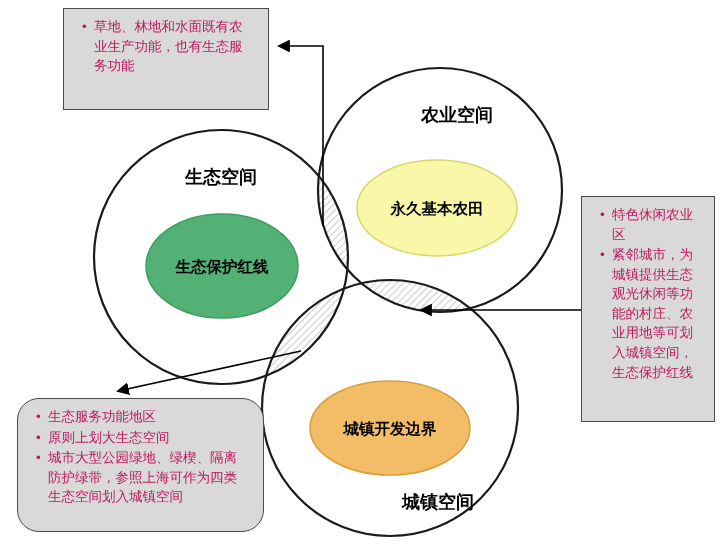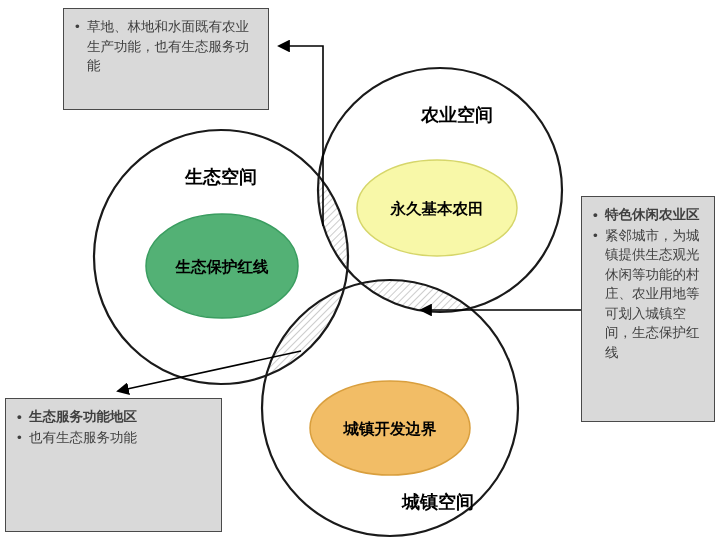--- a/index.html
+++ b/index.html
@@ -38,42 +38,42 @@
   .arrow {
     fill: none;
     stroke: #000;
     stroke-width: 1.6;
   }
 
   .callout {
     position: absolute;
     background: #d9d9d9;
     border: 1px solid #4a4a4a;
-    padding: 8px 10px;
+    padding: 8px 17px;
     font-size: 13.5px;
     line-height: 1.45;
-    color: #404040;
+    color: #be185d;
   }
   .callout ul { list-style: none; }
   .callout li {
     position: relative;
     padding-left: 13px;
     margin-bottom: 1px;
   }
   .callout li::before {
     content: "\2022";
     position: absolute;
     left: 1px;
     top: 0;
   }
-  .callout li.bold { font-weight: bold; }
+  .callout li.bold { font-weight: normal; }
 
   .callout-top-left   { left: 63px;  top: 8px;   width: 206px; min-height: 102px; }
   .callout-right      { left: 581px; top: 196px; width: 134px; min-height: 226px; }
-  .callout-bottom-left{ left: 5px;   top: 398px; width: 217px; min-height: 134px; }
+  .callout-bottom-left{ left: 17px;   top: 398px; width: 247px; min-height: 134px; border-radius: 22px; }
 </style>
 </head>
 <body>
 
 <div class="canvas">
 
   <svg class="venn-svg" width="720" height="551" viewBox="0 0 720 551">
     <defs>
       <pattern id="hatch" patternUnits="userSpaceOnUse" width="5" height="5" patternTransform="rotate(45)">
         <line x1="0" y1="0" x2="0" y2="5" stroke="#a9a9a9" stroke-width="1.2"></line>
@@ -129,17 +129,18 @@
   <div class="callout callout-right">
     <ul>
       <li class="bold">特色休闲农业区</li>
       <li>紧邻城市，为城镇提供生态观光休闲等功能的村庄、农业用地等可划入城镇空间，生态保护红线</li>
     </ul>
   </div>
 
   <div class="callout callout-bottom-left">
     <ul>
       <li class="bold">生态服务功能地区</li>
-      <li>也有生态服务功能</li>
+      <li>原则上划大生态空间</li>
+      <li>城市大型公园绿地、绿楔、隔离防护绿带，参照上海可作为四类生态空间划入城镇空间</li>
     </ul>
   </div>
 
 </div>
 
 </body></html>

